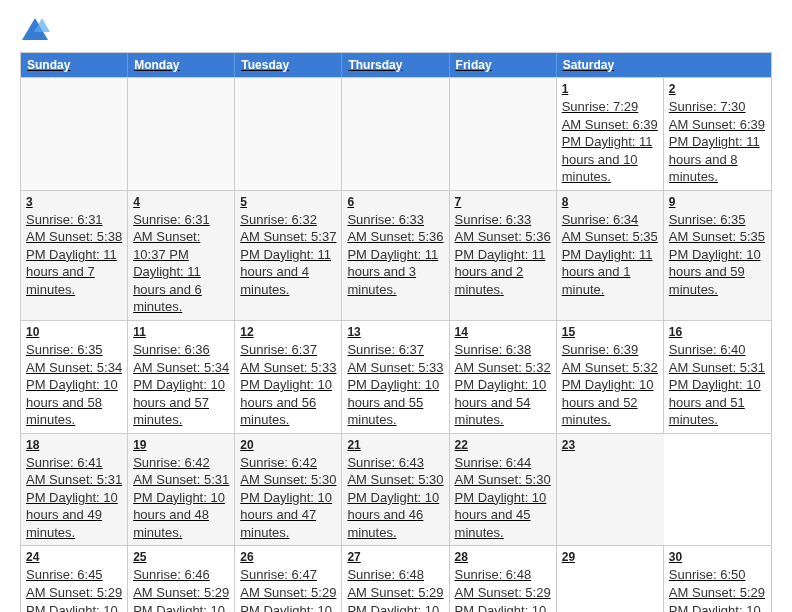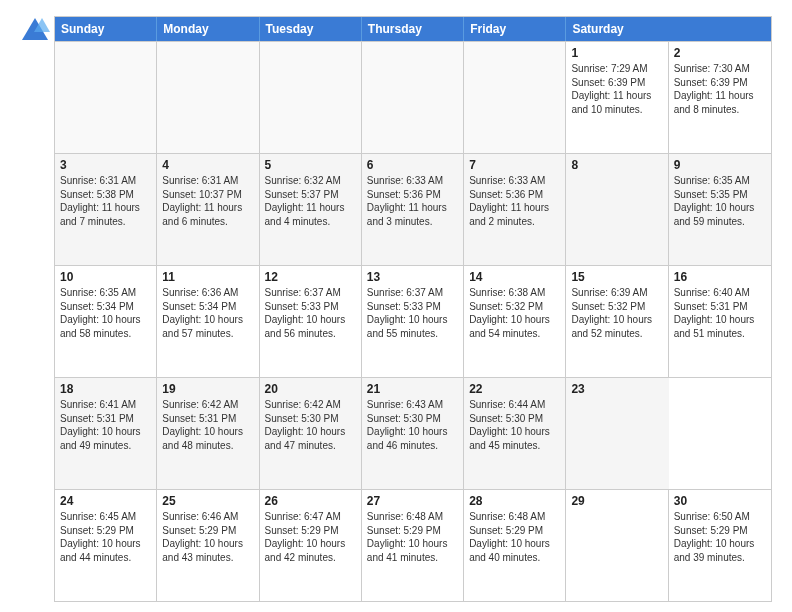--- a/index.html
+++ b/index.html
@@ -8,21 +8,22 @@
       background: #fff;
       width: 792px;
       height: 612px;
       overflow: hidden;
     }
     .page {
       width: 792px;
       height: 612px;
       padding: 16px 20px 10px 20px;
       display: flex;
-      flex-direction: row;
+      flex-direction: column;
+      text-decoration: underline;
     }
     .header {
       display: flex;
       justify-content: space-between;
       align-items: flex-start;
       margin-bottom: 8px;
     }
     .logo {
       display: flex;
       align-items: center;
@@ -104,21 +105,21 @@
     .cal-cell.empty { background: #f9f9f9; }
     .cal-cell.alt { background: #f5f5f5; }
     .day-num {
       font-size: 12px;
       font-weight: bold;
       color: #222;
       display: block;
       margin-bottom: 2px;
     }
     .cal-cell p {
-      font-size: 10px;
+      font-size: 13px;
       line-height: 1.35;
       color: #333;
     }
   </style>
 </head>
 <body>
 
 <div class="page">
   <div class="header">
     <div class="logo">
@@ -192,20 +193,23 @@
 Daylight: 11 hours and 3 minutes.</p>
           </div>
           <div class="cal-cell alt">
             <span class="day-num">7</span>
             <p>Sunrise: 6:33 AM
 Sunset: 5:36 PM
 Daylight: 11 hours and 2 minutes.</p>
           </div>
           <div class="cal-cell alt">
             <span class="day-num">8</span>
+            <p>Sunrise: 6:34 AM
+Sunset: 5:35 PM
+Daylight: 11 hours and 1 minute.</p>
           </div>
           <div class="cal-cell alt">
             <span class="day-num">9</span>
             <p>Sunrise: 6:35 AM
 Sunset: 5:35 PM
 Daylight: 10 hours and 59 minutes.</p>
           </div>
         </div>
         <div class="cal-row">
           <div class="cal-cell">

